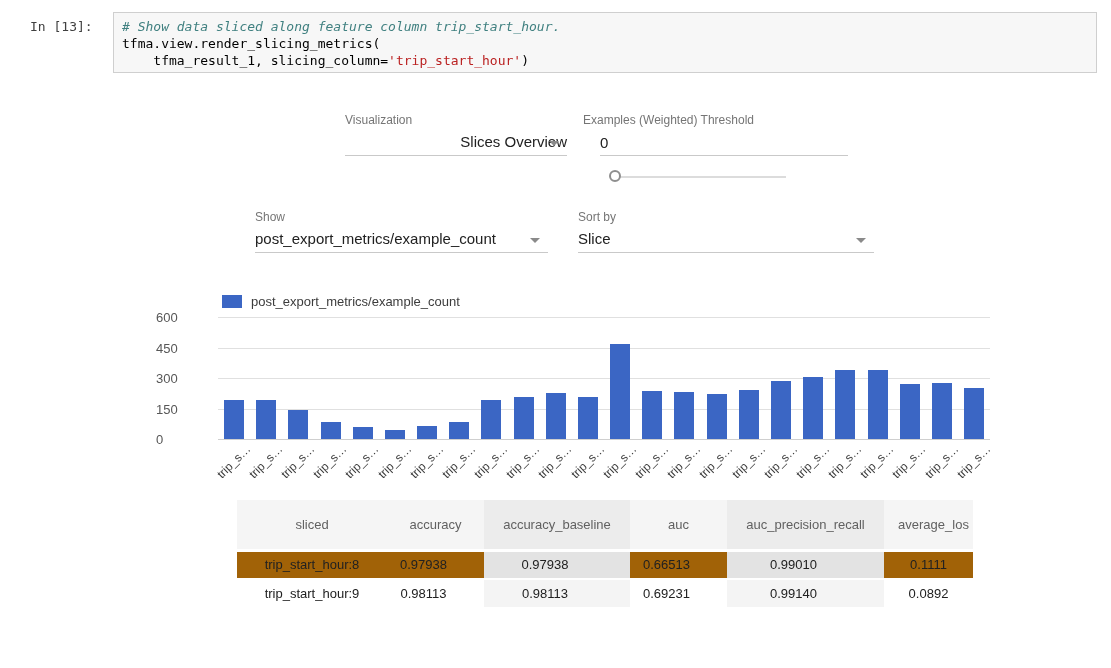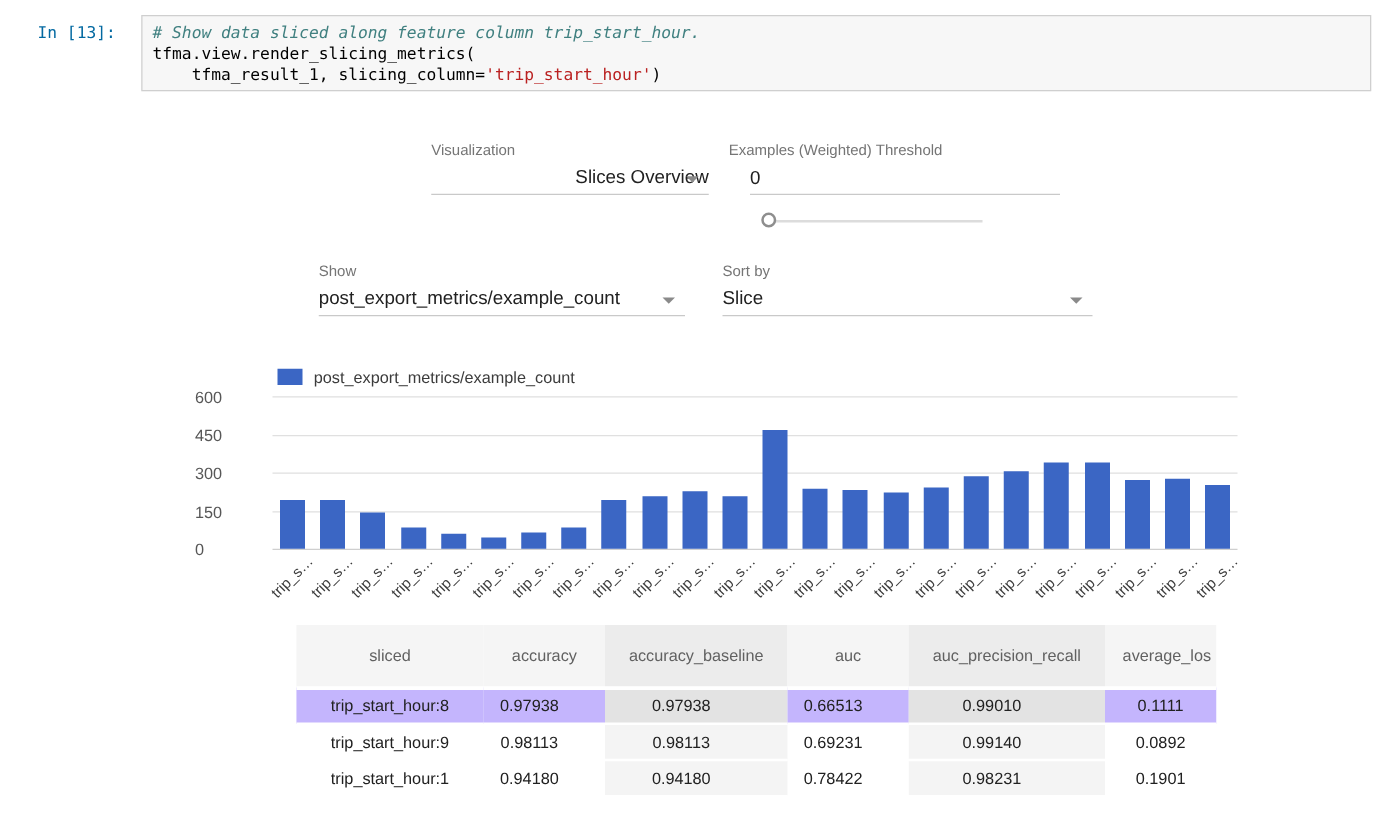--- a/index.html
+++ b/index.html
@@ -3,21 +3,21 @@
 <meta charset="utf-8">
 <style>
   * { box-sizing: border-box; margin: 0; padding: 0; }
   html, body { background: #fff; }
   body { width: 1111px; height: 668px; position: relative; overflow: hidden;
          font-family: "Liberation Sans", sans-serif; }
   .abs { position: absolute; }
 
   
   .prompt { left: 30px; top: 19px; font-family: "DejaVu Sans Mono", monospace;
-            font-size: 13px; color: #0369a1; }
+            font-size: 13px; color: #404040; }
   .code-box { left: 113px; top: 12px; width: 984px; height: 61px;
               background: #f7f7f7; border: 1px solid #cfcfcf;
               padding: 5px 8px; font-family: "DejaVu Sans Mono", monospace;
               font-size: 13px; line-height: 17px; color: #000;
               white-space: pre; }
   .tok-comment { color: #408080; font-style: italic; }
   .tok-string  { color: #BA2121; }
 
   
   .ctl-label { font-size: 12px; color: #757575; }
@@ -62,21 +62,21 @@
   table.metrics th:nth-child(1), table.metrics td:nth-child(1) { width: 150px; }
   table.metrics th:nth-child(2), table.metrics td:nth-child(2) { width: 97px; }
   table.metrics th:nth-child(3), table.metrics td:nth-child(3) { width: 146px; }
   table.metrics th:nth-child(4), table.metrics td:nth-child(4) { width: 97px; }
   table.metrics th:nth-child(5), table.metrics td:nth-child(5) { width: 157px; }
   table.metrics th:nth-child(6), table.metrics td:nth-child(6) { width: 99px; }
   table.metrics thead th:nth-child(3), table.metrics thead th:nth-child(5)
       { background: #ececec; }
   table.metrics tbody td:nth-child(3), table.metrics tbody td:nth-child(5)
       { background: rgba(0,0,0,0.045); }
-  table.metrics tbody tr.odd td { background: #c4b5fd; }
+  table.metrics tbody tr.odd td { background: #a16207; }
   table.metrics tbody tr.odd td:nth-child(3), table.metrics tbody tr.odd td:nth-child(5)
       { background: #e3e3e3; }
   td.feat { text-align: center; }
   td.num { text-align: center; padding-right: 24px; }
   table.metrics td:nth-child(6) { padding-right: 10px; }
 </style>
 </head>
 <body>
 
 <div class="abs prompt">In [13]:</div>
@@ -249,23 +249,15 @@
           <td class="num">0.1111</td>
         </tr>
         <tr class="even">
           <td class="feat">trip_start_hour:9</td>
           <td class="num">0.98113</td>
           <td class="num">0.98113</td>
           <td class="num">0.69231</td>
           <td class="num">0.99140</td>
           <td class="num">0.0892</td>
         </tr>
-        <tr class="even">
-          <td class="feat">trip_start_hour:1</td>
-          <td class="num">0.94180</td>
-          <td class="num">0.94180</td>
-          <td class="num">0.78422</td>
-          <td class="num">0.98231</td>
-          <td class="num">0.1901</td>
-        </tr>
       </tbody>
   </table>
 </div>
 
 </body></html>

